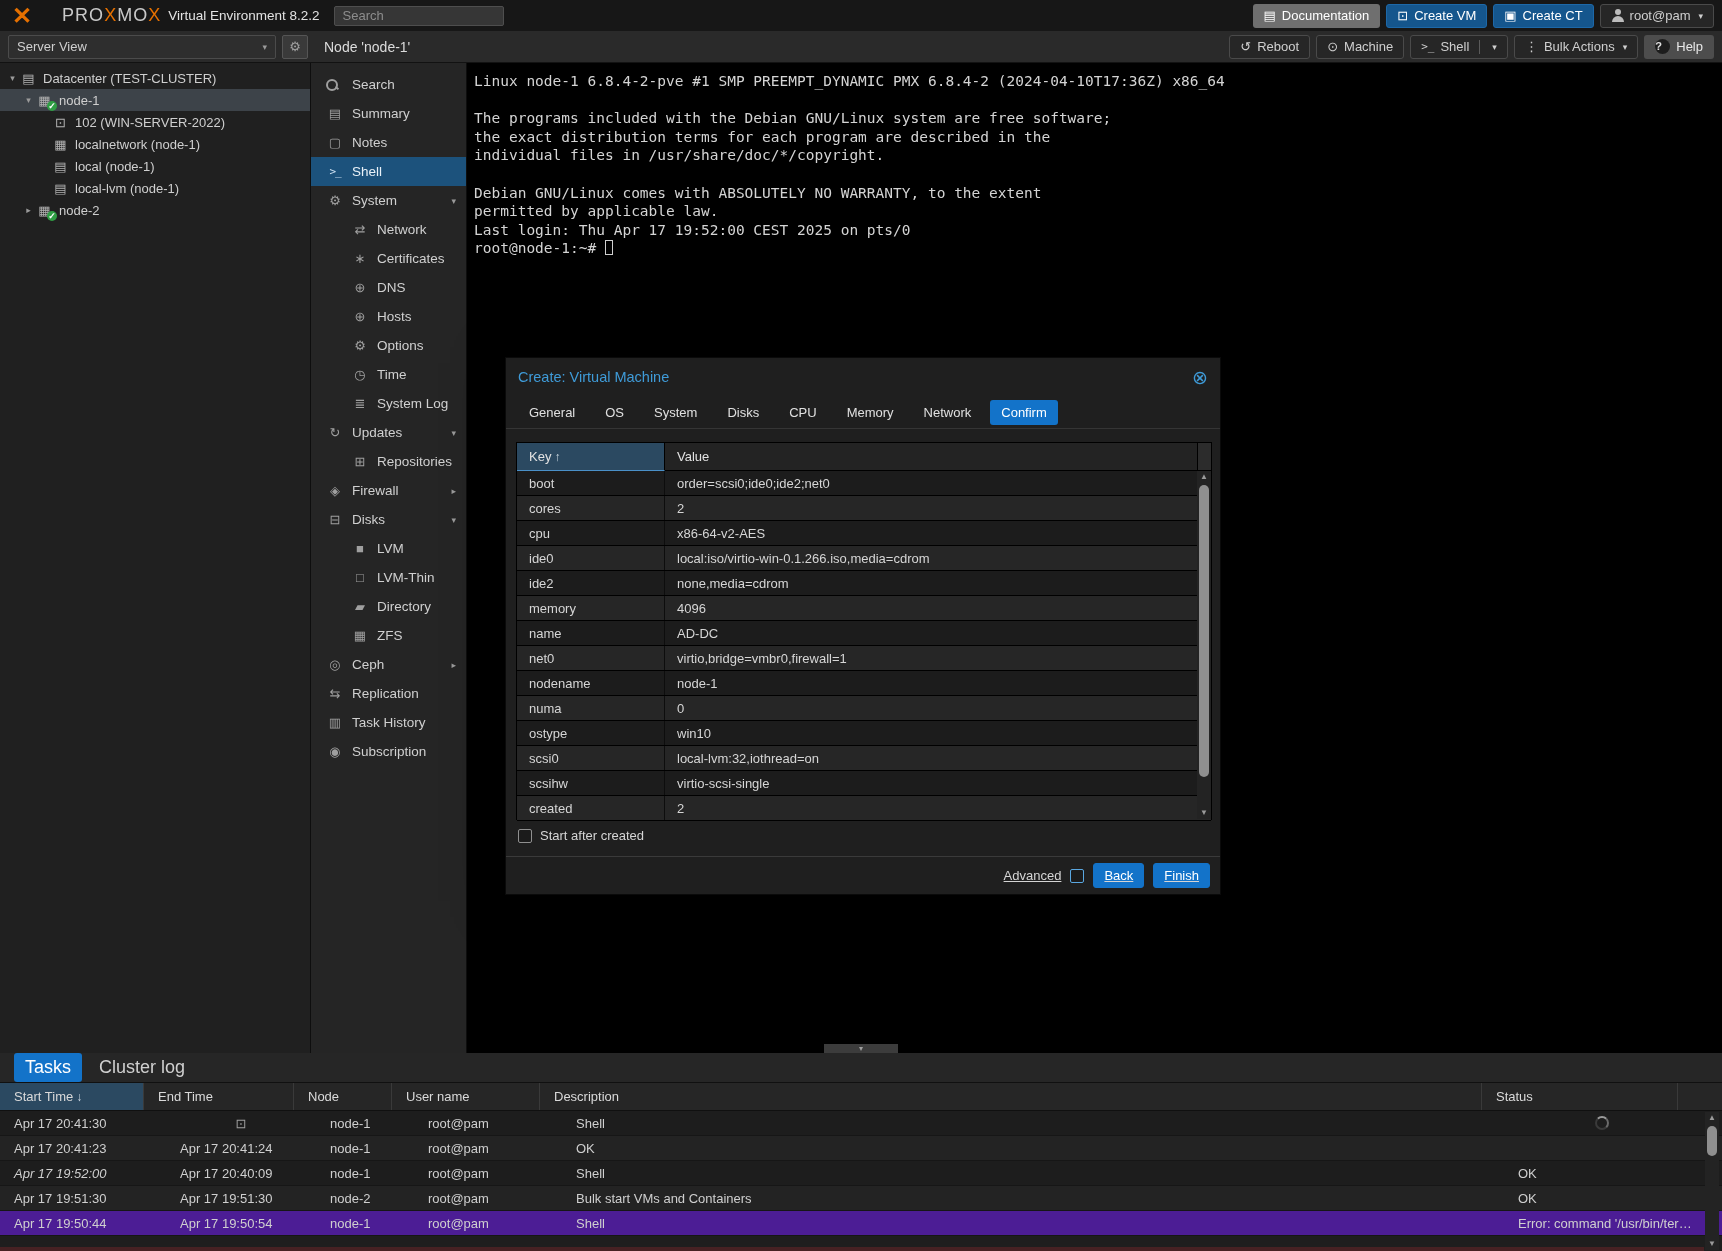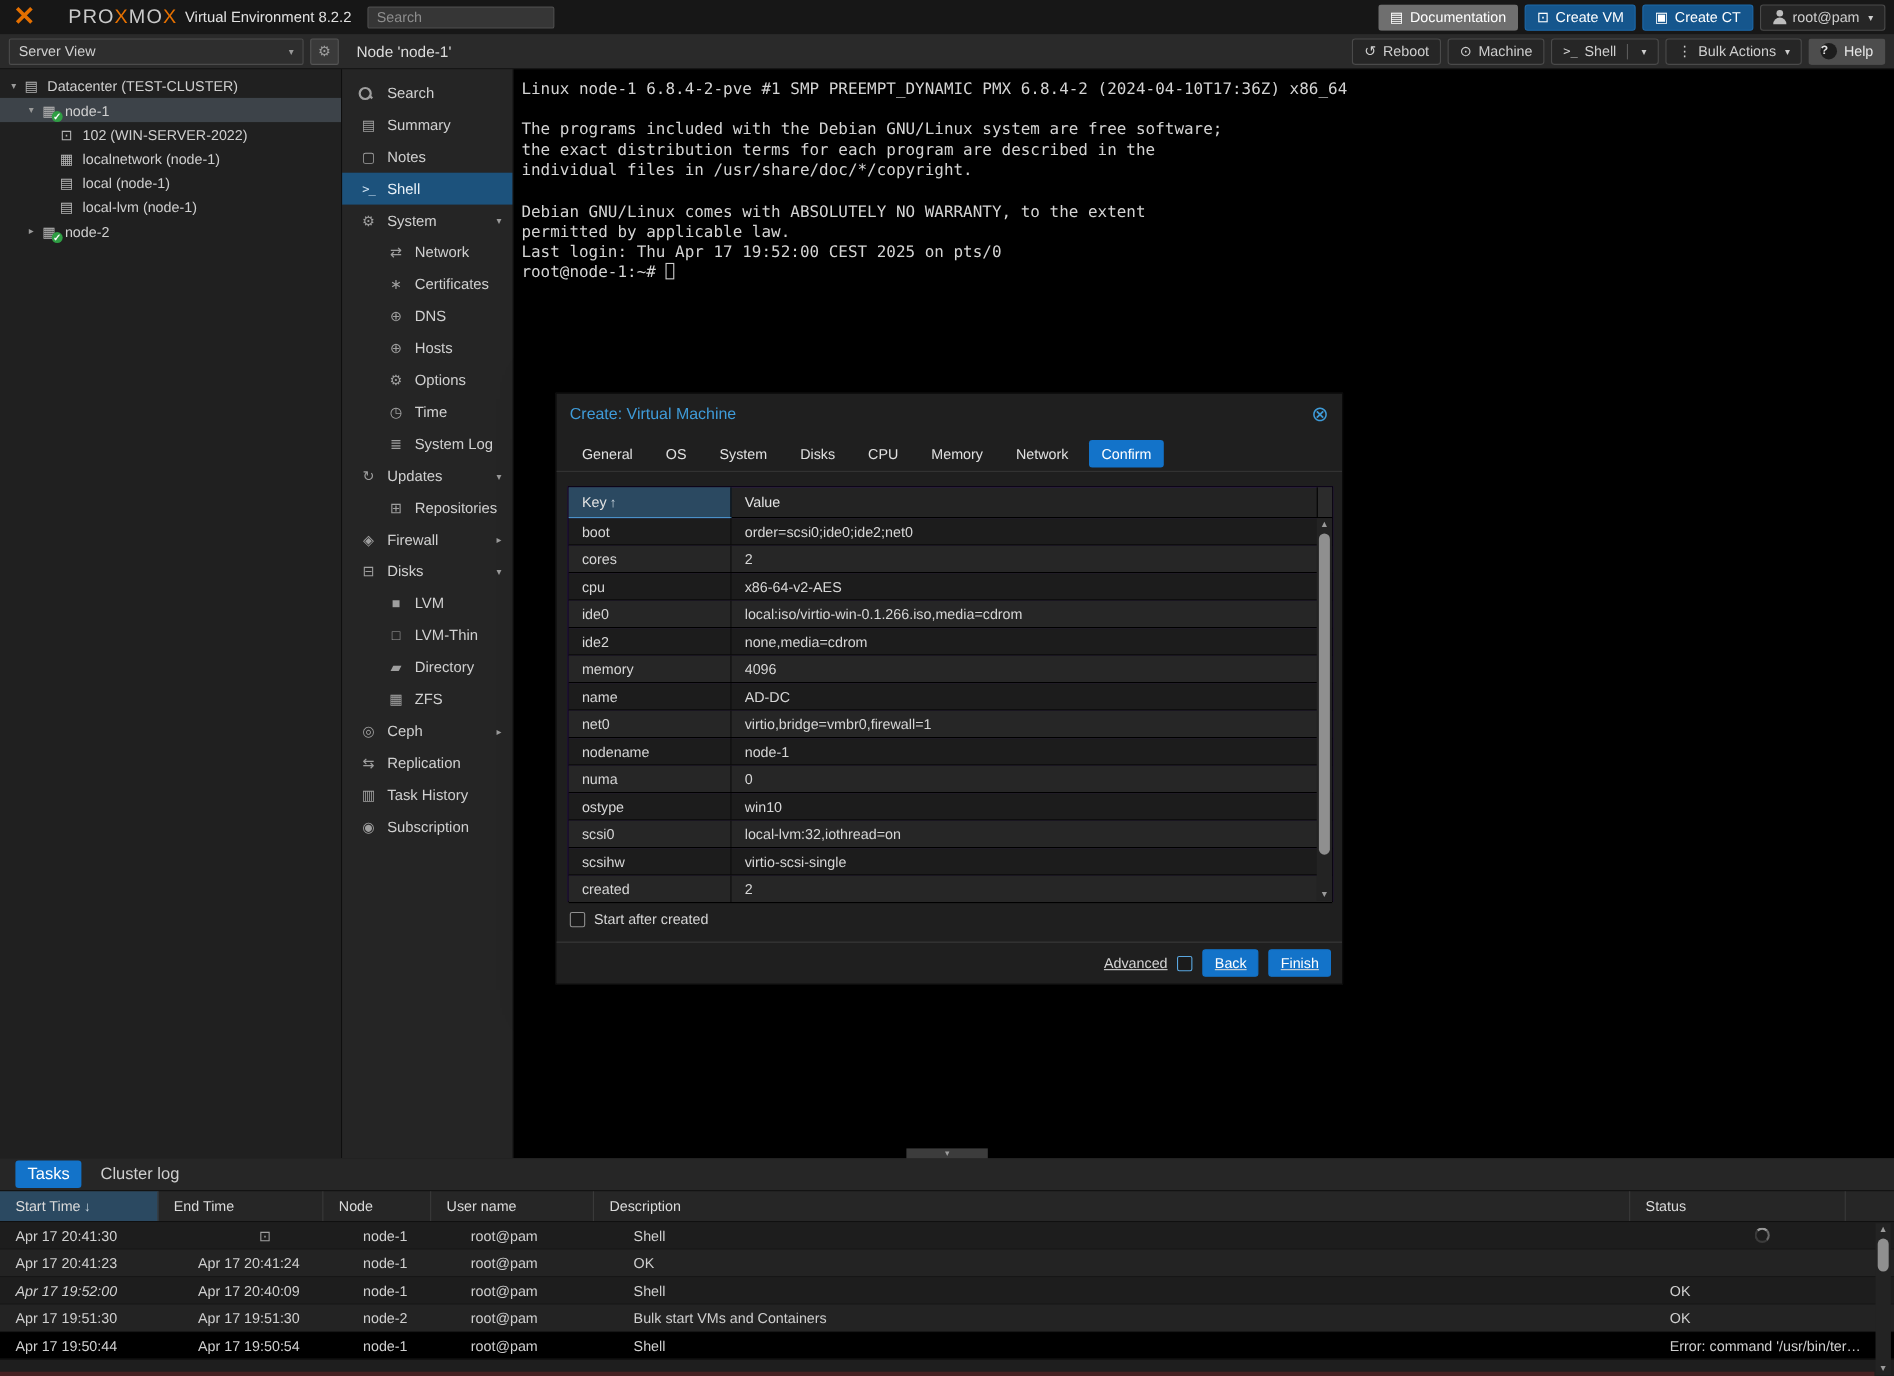--- a/index.html
+++ b/index.html
@@ -129,29 +129,29 @@
   .m-footer { position:absolute; left:0; right:0; bottom:0; height:38px; background:#1f1f1f;
     border-top:1px solid #3a3a3a; display:flex; align-items:center; justify-content:flex-end;
     gap:9px; padding:0 10px;text-decoration:underline; }
   .adv-label { color:#d5d5d5; font-size:13px; }
   .m-footer .btn { height:25px; }
 
   
   .tasks { position:absolute; left:0; top:1053px; width:1722px; height:198px; background:#1e1e1e; }
   .tasks-tabs { height:30px; background:#262626; border-bottom:1px solid #101010;
     display:flex; align-items:center; gap:6px; padding:0 14px; }
-  .ttab { padding:4px 11px; border-radius:3px; color:#d0d0d0; font-size:15px; }
+  .ttab { padding:4px 11px; border-radius:3px; color:#d0d0d0; font-size:18px; }
   .ttab.active { background:#1373c9; color:#fff; }
   .thead { display:flex; height:28px; background:#262626; border-bottom:1px solid #101010; }
   .th { padding:6px 0 0 14px; color:#dadada; font-size:13px; border-right:1px solid #3a3a3a; }
   .th.sorted { background:#2b4961; }
   .trow { display:flex; height:25px; font-size:13px; color:#cfcfcf; border-bottom:1px solid #161616; }
   .trow:nth-child(odd) { background:#1d1d1d; }
   .trow:nth-child(even) { background:#232323; }
-  .trow.error { background:#000000; }
+  .trow.error { background:#4c1d95; }
   .td { padding:5px 0 0 14px; white-space:nowrap; overflow:hidden; }
   .td.center { display:flex; justify-content:center; padding:0; align-items:center; }
   .spin { width:14px; height:14px; border-radius:50%; border:2px solid #3a3a3a;
     border-top-color:#9a9a9a; border-right-color:#6a6a6a; }
   .t-scroll { right:3px; top:59px; bottom:1px; }
   .red-strip { position:absolute; left:0; right:18px; bottom:0; height:4px; background:#462123; }
 </style>
 </head>
 <body>
 

